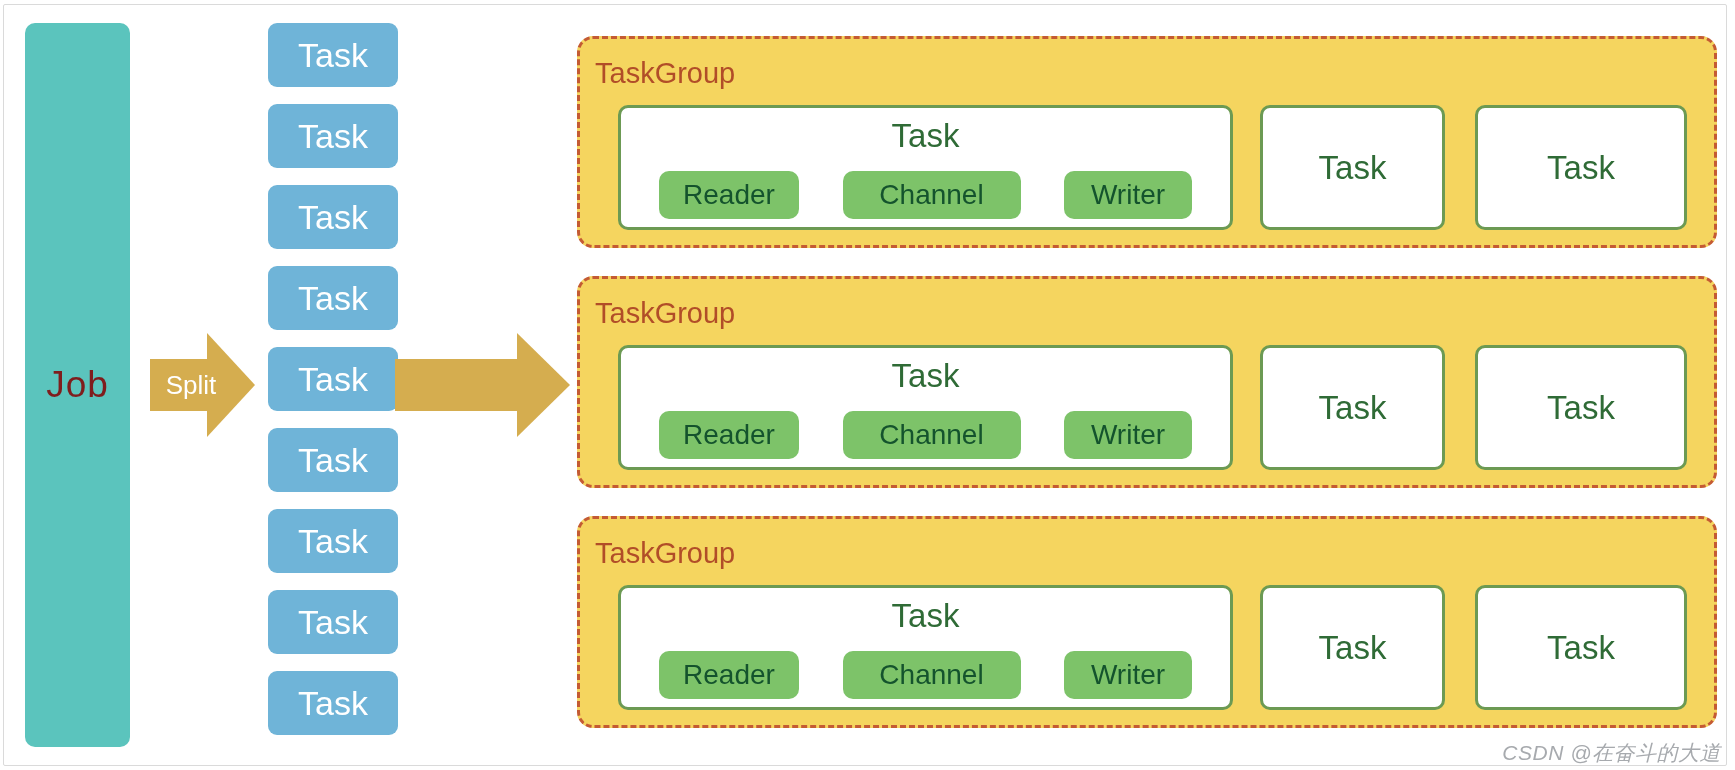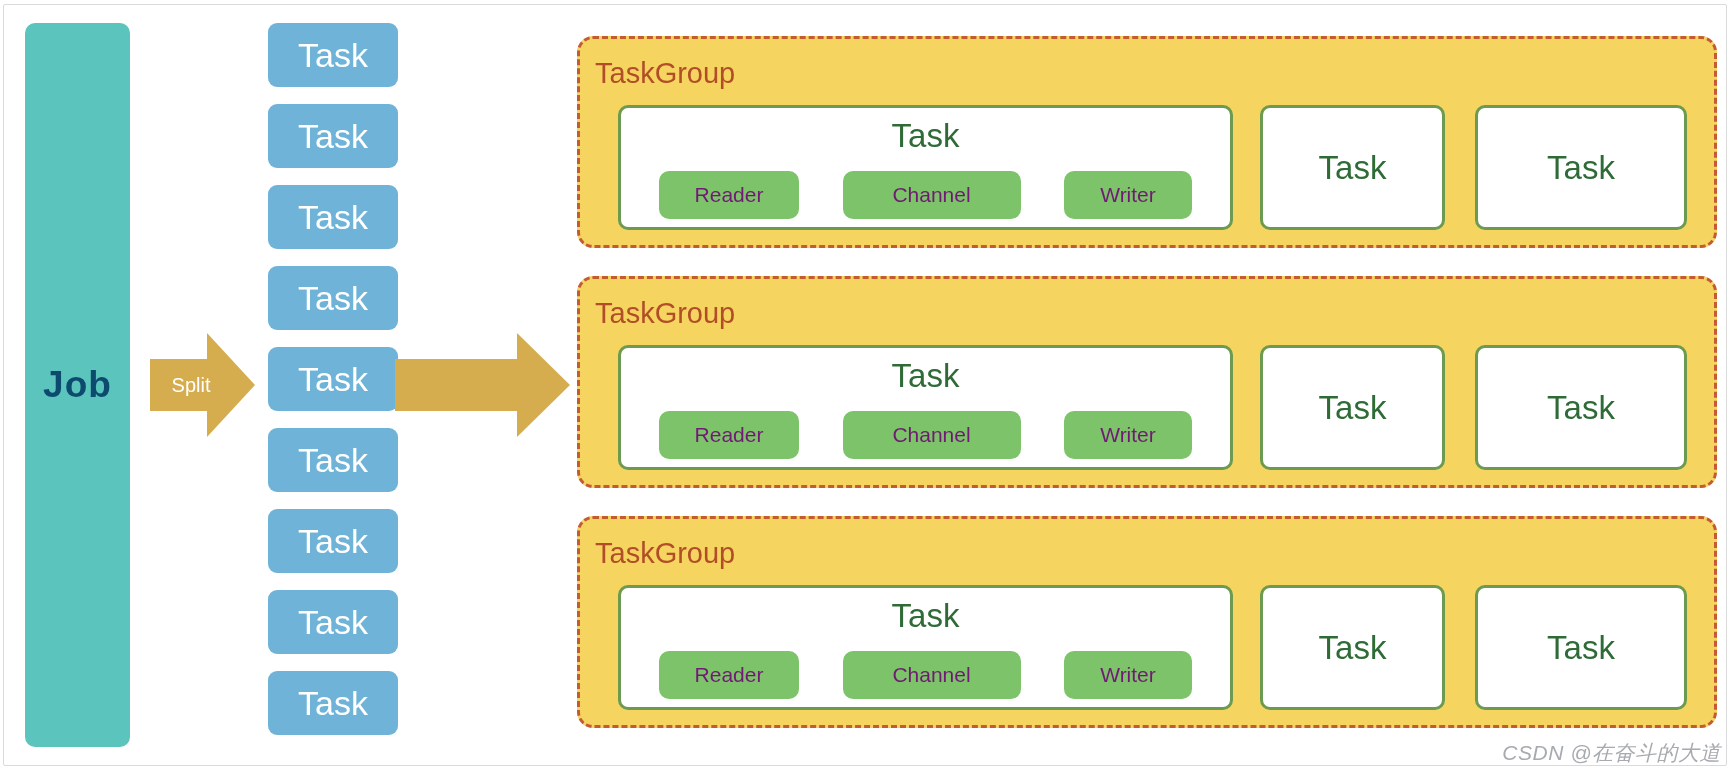--- a/index.html
+++ b/index.html
@@ -20,30 +20,30 @@
     position:relative;width:1735px;height:770px;background:#fff;overflow:hidden;
     font-family:"Liberation Sans","DejaVu Sans",sans-serif;
   }
   .frame{position:absolute;left:3px;top:4px;width:1722px;height:760px;
     border:1px solid var(--frame);border-radius:2px;}
 
   
   .job{position:absolute;left:25px;top:23px;width:105px;height:724px;
     background:var(--teal);border-radius:10px;
     display:flex;align-items:center;justify-content:center;}
-  .job-label{color:#0c4a6e;font-size:37px;font-weight:700;letter-spacing:1px;}
+  .job-label{color:#7f1d1d;font-size:37px;font-weight:400;letter-spacing:1px;}
 
   
   .arrow{position:absolute;height:104px;}
   .arrow-body{position:absolute;left:0;top:26px;height:52px;background:var(--gold);}
   .arrow-head{position:absolute;right:0;top:0;width:0;height:0;
     border-top:52px solid transparent;border-bottom:52px solid transparent;
     border-left:48px solid var(--gold);}
   .arrow-label{position:absolute;top:26px;height:52px;line-height:52px;
-    color:#fff;font-size:20px;text-align:center;white-space:nowrap;}
+    color:#fff;font-size:26px;text-align:center;white-space:nowrap;}
   .split{left:150px;top:333px;width:105px;}
   .split .arrow-body{width:58px;}
   .split .arrow-label{left:0;width:82px;}
   .schedule{left:395px;top:333px;width:175px;}
   .schedule .arrow-body{width:122px;}
   .schedule .arrow-head{border-left-width:53px;}
   .schedule .arrow-label{left:0;width:122px;}
 
   
   .task-col{position:absolute;left:268px;top:23px;width:130px;}
@@ -57,22 +57,22 @@
     background:var(--yellow);border:3px dashed var(--dash);border-radius:16px;
     padding-top:17px;position:relative;}
   .tg-label{margin-left:15px;color:var(--rust);font-size:29px;line-height:34px;}
   .tg-row{position:absolute;left:38px;top:66px;right:27px;height:125px;display:flex;}
   .box{box-sizing:border-box;background:#fff;border:3px solid var(--green-border);
     border-radius:10px;height:125px;}
   .main-task-box{width:615px;flex:none;}
   .mt-title{margin-top:8px;text-align:center;color:var(--green-text);
     font-size:33px;line-height:40px;}
   .mt-buttons{display:flex;justify-content:space-between;padding:0 38px;margin-top:15px;}
-  .pill{height:48px;background:var(--green);border-radius:10px;color:#701a75;
-    font-size:21px;font-weight:300;display:flex;align-items:center;justify-content:center;}
+  .pill{height:48px;background:var(--green);border-radius:10px;color:#14532d;
+    font-size:28px;font-weight:300;display:flex;align-items:center;justify-content:center;}
   .pill-reader{width:140px;}
   .pill-channel{width:178px;}
   .pill-writer{width:128px;}
   .small-task{display:flex;align-items:center;justify-content:center;
     color:var(--green-text);font-size:33px;}
   .st1{width:185px;flex:none;margin-left:27px;}
   .st2{flex:1;margin-left:30px;}
 
   .watermark{position:absolute;right:14px;top:739px;color:var(--watermark);
     font-size:21px;letter-spacing:0.5px;font-style:italic;}

